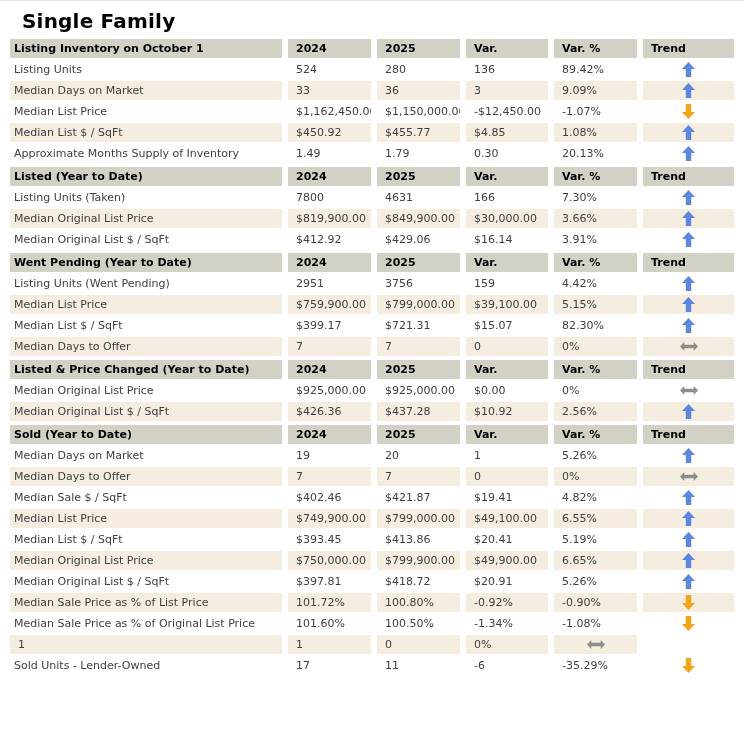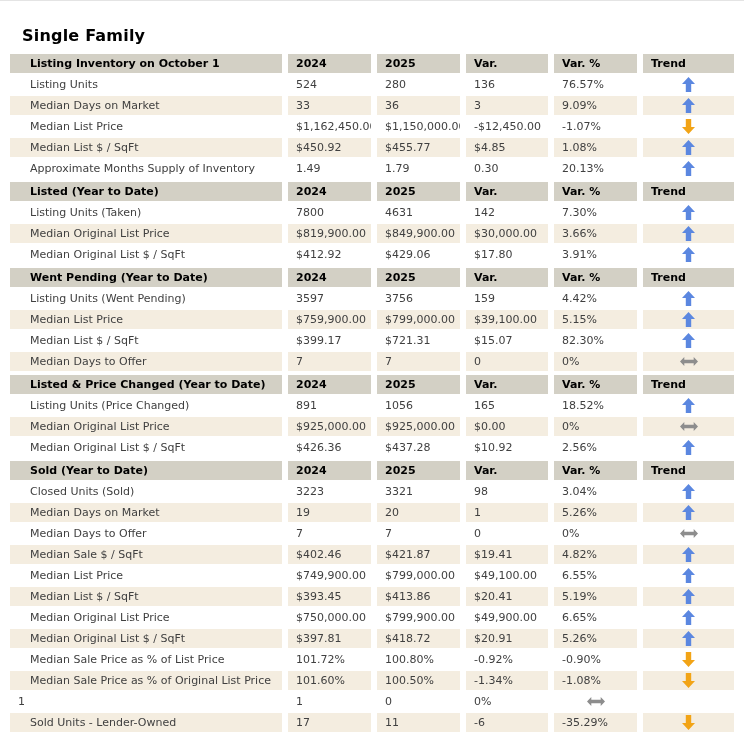--- a/index.html
+++ b/index.html
@@ -12,24 +12,24 @@
   body{
     width:744px;
     background:#ffffff;
     border-top:1px solid #e4e4e4;
     font-family:"DejaVu Sans","Liberation Sans",sans-serif;
     color:var(--text);
     padding-top:6px;
   }
   .report{margin-left:10px;width:724px;}
   h1.page-title{
-    font-size:16px;
+    font-size:20px;
     font-weight:bold;
     color:#000;
-    margin:19px 0 8px 12px;
+    margin:4px 0 8px 12px;
     line-height:20px;
     letter-spacing:.2px;
   }
   .section{
     display:flex;
     flex-direction:column;
     row-gap:2px;
     margin-bottom:4px;
   }
   .row{
@@ -38,21 +38,21 @@
     column-gap:6px;
   }
   .cell{
     height:19px;
     line-height:19px;
     font-size:11px;
     padding-left:8px;
     white-space:nowrap;
     overflow:hidden;
   }
-  .cell.label{padding-left:20px;}
+  .cell.label{padding-left:4px;}
   .row.head .cell{
     background:var(--header-bg);
     font-weight:bold;
     color:#000;
   }
   
   .section .row:not(.head):nth-child(odd) .cell{background:var(--stripe-bg);}
   .cell.trend{
     display:flex;
     align-items:center;
@@ -75,21 +75,21 @@
       <div class="cell">Var.</div>
       <div class="cell">Var. %</div>
       <div class="cell">Trend</div>
     </div>
 
   <div class="row">
     <div class="cell label">Listing Units</div>
     <div class="cell">524</div>
     <div class="cell">280</div>
     <div class="cell">136</div>
-    <div class="cell">76.57%</div>
+    <div class="cell">89.42%</div>
     <div class="cell trend">
             <span>
               <svg width="13" height="15" viewBox="0 0 13 15">
                 <path d="M6.5 0 L13 7 H9.2 V15 H3.8 V7 H0 Z" fill="#5b87e0"></path>
               </svg>
             </span>
           </div>
   </div>
 
   <div class="row">
@@ -161,21 +161,21 @@
       <div class="cell">2025</div>
       <div class="cell">Var.</div>
       <div class="cell">Var. %</div>
       <div class="cell">Trend</div>
     </div>
 
   <div class="row">
     <div class="cell label">Listing Units (Taken)</div>
     <div class="cell">7800</div>
     <div class="cell">4631</div>
-    <div class="cell">142</div>
+    <div class="cell">166</div>
     <div class="cell">7.30%</div>
     <div class="cell trend">
             <span>
               <svg width="13" height="15" viewBox="0 0 13 15">
                 <path d="M6.5 0 L13 7 H9.2 V15 H3.8 V7 H0 Z" fill="#5b87e0"></path>
               </svg>
             </span>
           </div>
   </div>
 
@@ -191,21 +191,21 @@
                 <path d="M6.5 0 L13 7 H9.2 V15 H3.8 V7 H0 Z" fill="#5b87e0"></path>
               </svg>
             </span>
           </div>
   </div>
 
   <div class="row">
     <div class="cell label">Median Original List $ / SqFt</div>
     <div class="cell">$412.92</div>
     <div class="cell">$429.06</div>
-    <div class="cell">$17.80</div>
+    <div class="cell">$16.14</div>
     <div class="cell">3.91%</div>
     <div class="cell trend">
             <span>
               <svg width="13" height="15" viewBox="0 0 13 15">
                 <path d="M6.5 0 L13 7 H9.2 V15 H3.8 V7 H0 Z" fill="#5b87e0"></path>
               </svg>
             </span>
           </div>
   </div>
 </div>
@@ -215,21 +215,21 @@
       <div class="cell label">Went Pending (Year to Date)</div>
       <div class="cell">2024</div>
       <div class="cell">2025</div>
       <div class="cell">Var.</div>
       <div class="cell">Var. %</div>
       <div class="cell">Trend</div>
     </div>
 
   <div class="row">
     <div class="cell label">Listing Units (Went Pending)</div>
-    <div class="cell">3597</div>
+    <div class="cell">2951</div>
     <div class="cell">3756</div>
     <div class="cell">159</div>
     <div class="cell">4.42%</div>
     <div class="cell trend">
             <span>
               <svg width="13" height="15" viewBox="0 0 13 15">
                 <path d="M6.5 0 L13 7 H9.2 V15 H3.8 V7 H0 Z" fill="#5b87e0"></path>
               </svg>
             </span>
           </div>
@@ -284,34 +284,20 @@
   <div class="section">
     <div class="row head">
       <div class="cell label">Listed &amp; Price Changed (Year to Date)</div>
       <div class="cell">2024</div>
       <div class="cell">2025</div>
       <div class="cell">Var.</div>
       <div class="cell">Var. %</div>
       <div class="cell">Trend</div>
     </div>
 
-  <div class="row">
-    <div class="cell label">Listing Units (Price Changed)</div>
-    <div class="cell">891</div>
-    <div class="cell">1056</div>
-    <div class="cell">165</div>
-    <div class="cell">18.52%</div>
-    <div class="cell trend">
-            <span>
-              <svg width="13" height="15" viewBox="0 0 13 15">
-                <path d="M6.5 0 L13 7 H9.2 V15 H3.8 V7 H0 Z" fill="#5b87e0"></path>
-              </svg>
-            </span>
-          </div>
-  </div>
 
   <div class="row">
     <div class="cell label">Median Original List Price</div>
     <div class="cell">$925,000.00</div>
     <div class="cell">$925,000.00</div>
     <div class="cell">$0.00</div>
     <div class="cell">0%</div>
     <div class="cell trend">
             <span>
               <svg width="18" height="9" viewBox="0 0 18 9">
@@ -340,34 +326,20 @@
   <div class="section">
     <div class="row head">
       <div class="cell label">Sold (Year to Date)</div>
       <div class="cell">2024</div>
       <div class="cell">2025</div>
       <div class="cell">Var.</div>
       <div class="cell">Var. %</div>
       <div class="cell">Trend</div>
     </div>
 
-  <div class="row">
-    <div class="cell label">Closed Units (Sold)</div>
-    <div class="cell">3223</div>
-    <div class="cell">3321</div>
-    <div class="cell">98</div>
-    <div class="cell">3.04%</div>
-    <div class="cell trend">
-            <span>
-              <svg width="13" height="15" viewBox="0 0 13 15">
-                <path d="M6.5 0 L13 7 H9.2 V15 H3.8 V7 H0 Z" fill="#5b87e0"></path>
-              </svg>
-            </span>
-          </div>
-  </div>
 
   <div class="row">
     <div class="cell label">Median Days on Market</div>
     <div class="cell">19</div>
     <div class="cell">20</div>
     <div class="cell">1</div>
     <div class="cell">5.26%</div>
     <div class="cell trend">
             <span>
               <svg width="13" height="15" viewBox="0 0 13 15">

